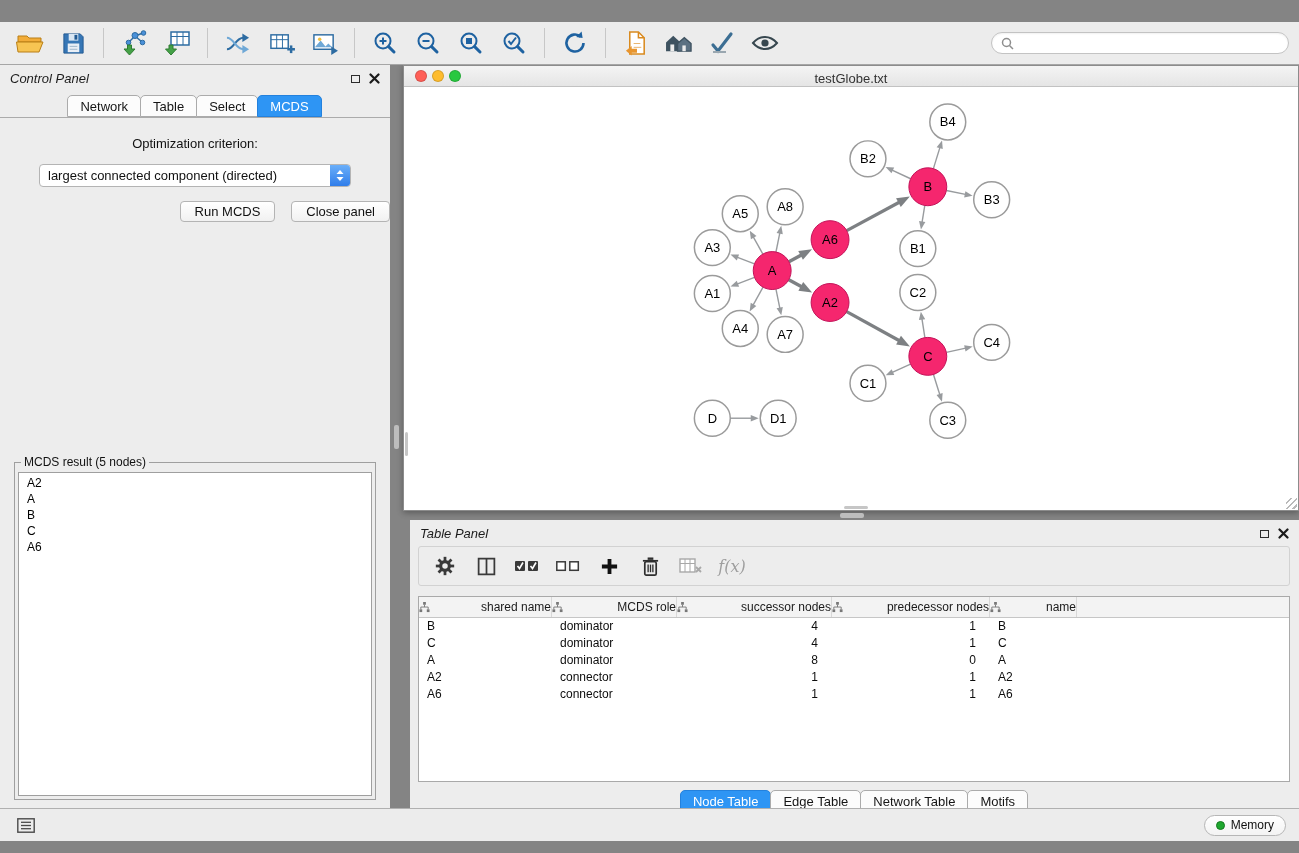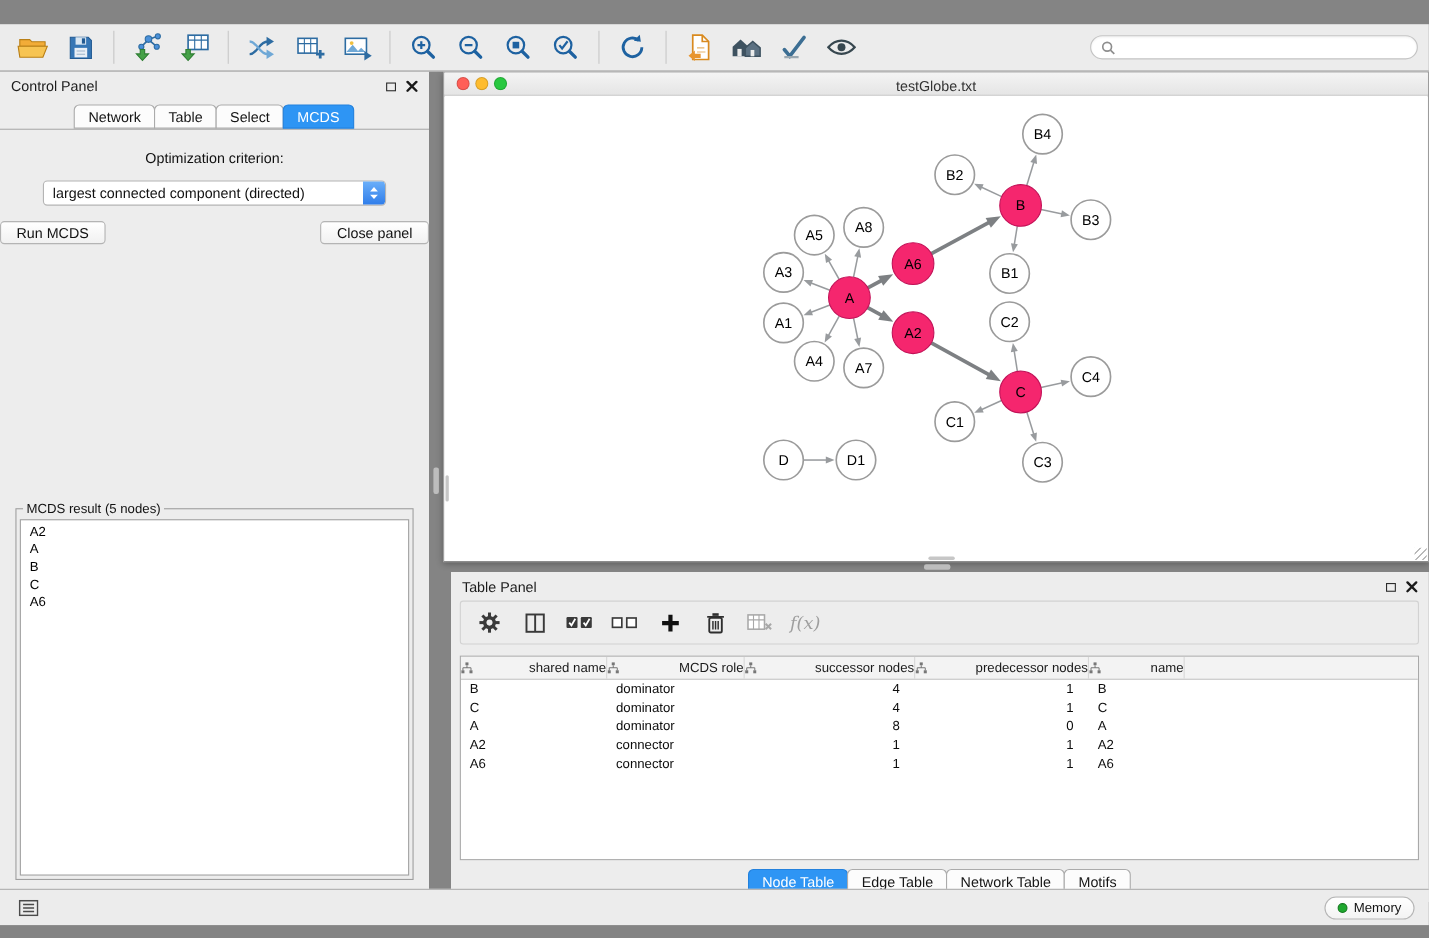--- a/index.html
+++ b/index.html
@@ -15,36 +15,36 @@
   .win-title{text-align:center;line-height:21px;font-size:13px;color:#3f3f3f;}
 
   
   .toolbar{position:absolute;top:22px;left:0;right:0;height:43px;background:#ececec;border-bottom:1px solid #a6a6a6;display:flex;align-items:center;padding:0 10px;gap:3px;z-index:5;}
   .tb-btn{width:40px;height:36px;display:flex;align-items:center;justify-content:center;border-radius:4px;cursor:default;}
   .tb-sep{width:1px;height:30px;background:#c7c7c7;margin:0 7px;}
   .searchbox{margin-left:auto;width:298px;height:22px;border:1px solid #c3c3c3;border-radius:12px;background:#fff;display:flex;align-items:center;padding:0 9px;gap:5px;box-shadow:inset 0 1px 2px rgba(0,0,0,.06);}
   .searchbox input{border:none;outline:none;flex:1;font-size:12px;background:transparent;font-family:"Liberation Sans",sans-serif;}
 
   
-  .panel-header{height:27px;display:flex;align-items:center;padding:0 10px;font-size:13px;color:#1c1c1c;}
+  .panel-header{height:27px;display:flex;align-items:center;padding:0 10px;font-size:13px;color:#1c1c1c;font-style:italic;}
   .panel-controls{margin-left:auto;display:flex;align-items:center;gap:9px;}
   .float-icon{width:9px;height:8px;border:1.5px solid #2c2c2c;display:inline-block;}
 
   
   .control-panel{position:absolute;left:0;top:65px;width:390px;bottom:33px;background:#ededed;}
   .cp-tabs,.tp-tabs{display:flex;justify-content:center;align-items:flex-end;}
   .cp-tabs{height:25px;}
   .tab{height:22px;line-height:21px;padding:0 12px;font-size:13px;background:#fcfcfc;border:1px solid #ababab;margin-left:-1px;border-radius:5px 5px 0 0;color:#151515;cursor:default;}
   .tab.active{background:#2e95f4;border-color:#2381dd;color:#fff;}
   .cp-content{border-top:1px solid #ababab;padding-top:18px;}
   .opt-label{text-align:center;font-size:13px;color:#111;}
   .combo{margin:13px auto 0;width:312px;height:23px;border:1px solid #b4b4b4;border-radius:4px;background:#fff;display:flex;align-items:center;padding-left:8px;font-size:13px;color:#111;overflow:hidden;}
   .combo-value{flex:1;white-space:nowrap;}
   .combo-btn{width:20px;height:23px;background:linear-gradient(#6db1fa,#2d7be9);border-radius:0 3.5px 3.5px 0;display:flex;align-items:center;justify-content:center;}
-  .btn-row{display:flex;justify-content:space-between;gap:16px;margin-top:14px;}
+  .btn-row{display:flex;justify-content:flex-end;gap:16px;margin-top:14px;}
   .mac-btn{height:21px;padding:0 14px;background:linear-gradient(#ffffff,#f1f1f1);border:1px solid #b4b4b4;border-radius:4px;font-size:13px;color:#111;font-family:"Liberation Sans",sans-serif;}
   .result-fieldset{position:absolute;left:14px;right:14px;top:390px;bottom:20px;border:1px solid #9f9f9f;padding:3px;background:#ededed;}
   .result-fieldset legend{font-size:12px;padding:0 3px;margin-left:3px;color:#111;}
   .result-list{width:100%;height:100%;background:#fff;border:1px solid #9f9f9f;font-size:12px;padding:2px 8px;overflow:auto;color:#000;}
   .result-item{line-height:16px;}
 
   
   .network-window{position:absolute;left:403px;top:65px;width:896px;height:446px;border:1px solid #8c8c8c;background:#fff;box-shadow:0 2px 6px rgba(0,0,0,.3);}
   .net-titlebar{height:21px;background:linear-gradient(#f4f4f4,#e5e5e5);border-bottom:1px solid #c2c2c2;position:relative;display:flex;align-items:flex-end;justify-content:center;font-size:13px;color:#333;}
   .net-traffic{position:absolute;left:11px;top:4px;display:flex;gap:5px;}

